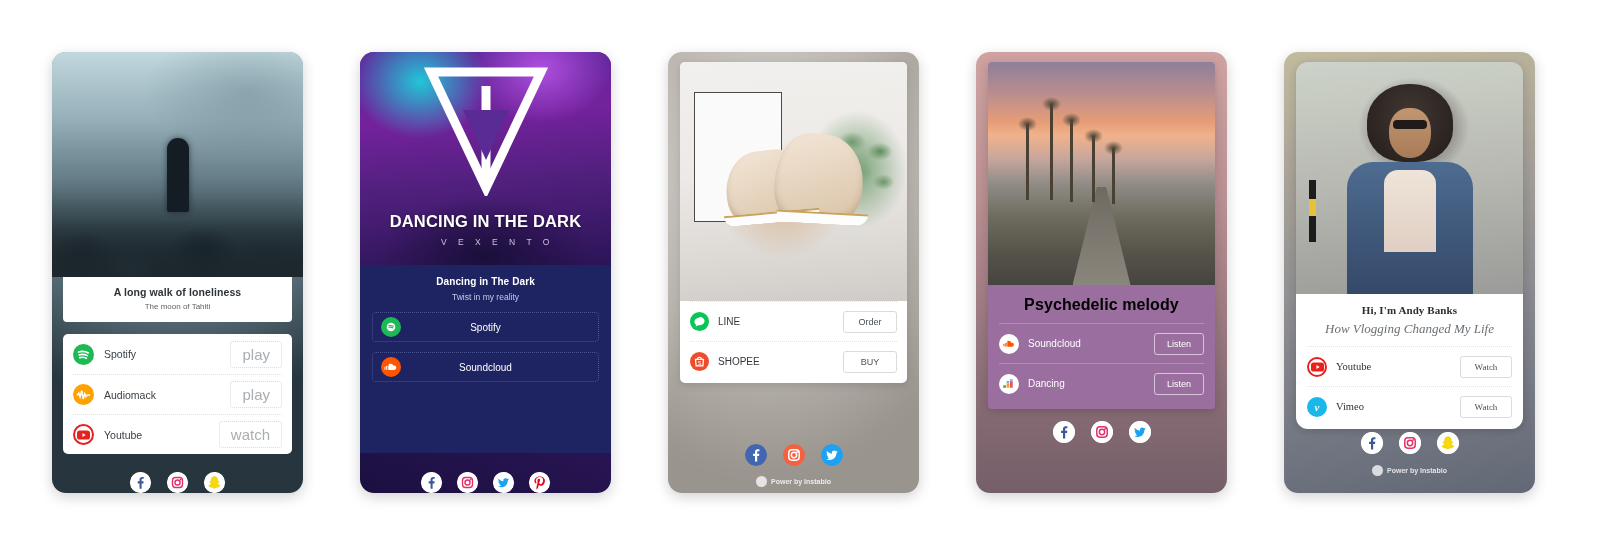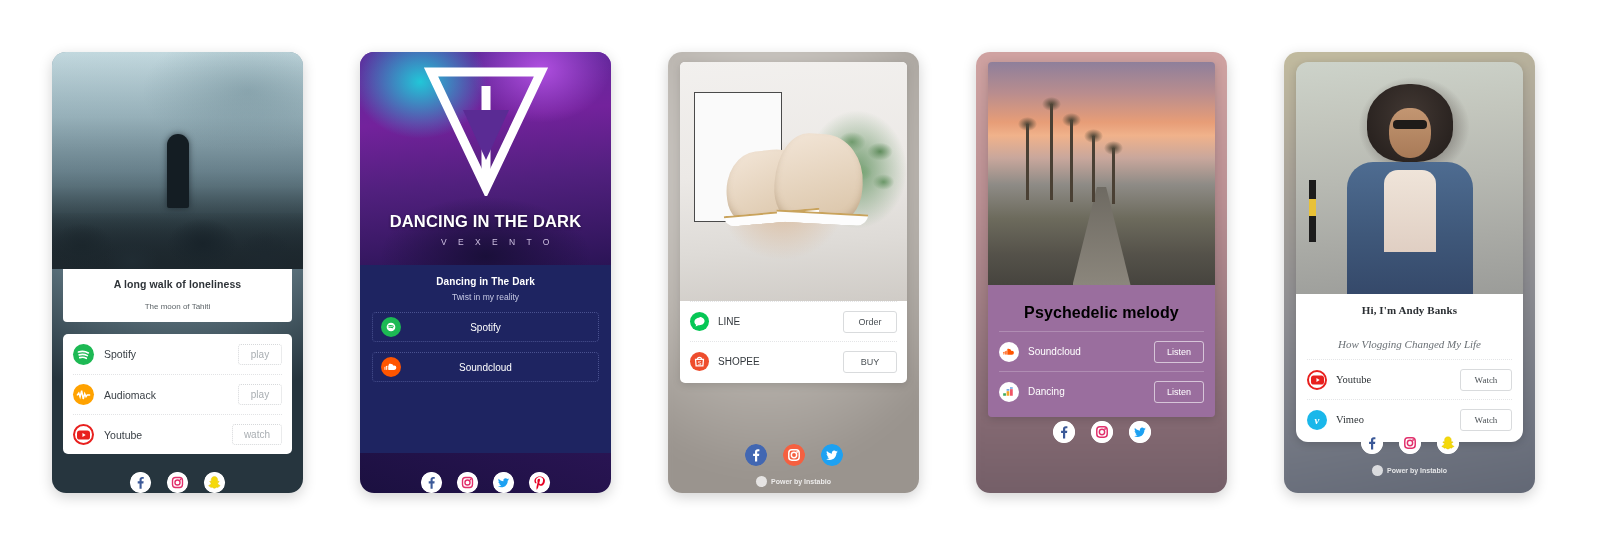--- a/index.html
+++ b/index.html
@@ -116,32 +116,32 @@
       radial-gradient(ellipse 20% 65% at 60% 55%, #18232a 0%, rgba(24,35,42,0) 70%),
       radial-gradient(ellipse 16% 60% at 85% 75%, #1d282f 0%, rgba(29,40,47,0) 70%),
       linear-gradient(180deg, rgba(40,56,64,.1), #1d272d);
   }
   #card1 .tb {
     background: #fff; margin: 0 11px;
     padding: 9px 6px 11px;
     border-radius: 0 0 4px 4px;
   }
   #card1 .tb .t { font-size: 10.5px; color: #2e3338; }
-  #card1 .tb .s { font-size: 8px; color: #5d6468; margin-top: 12px; }
+  #card1 .tb .s { font-size: 8px; color: #5d6468; margin-top: 4px; }
   #card1 .links {
     background: #fff; margin: 12px 11px 0;
     border-radius: 5px; padding: 0 10px;
   }
   #card1 .linkrow { height: 40px; }
   #card1 .linkrow + .linkrow { border-top: 1px dotted #e2e3e5; }
   #card1 .ico { width: 21px; height: 21px; margin-right: 10px; }
   #card1 .lbl { font-size: 10.5px; color: #3b4147; }
   #card1 .pill {
     border: 1px dotted #d6d8da; color: #a9aeb2;
-    font-size: 10px; padding: 4px 11px; min-width: 44px;
+    font-size: 15px; padding: 4px 11px; min-width: 44px;
   }
   #card1 .social { margin-top: 18px; gap: 16px; }
   #card1 .social .sbtn { width: 21px; height: 21px; background:#fff; }
 
   
   #card2 .bg {
     background-image:
       linear-gradient(200deg, #7a2bb5 0%, #3d1a6e 40%, #1b1040 100%);
   }
   #card2 .hero {
@@ -276,21 +276,21 @@
   #card4 .hero .palm {
     position: absolute; width: 3px; background: #4a4034;
   }
   #card4 .hero .palm::before {
     content:""; position:absolute; top:-7px; left:-8px;
     width: 19px; height: 14px; border-radius: 50%;
     background: radial-gradient(ellipse at 50% 50%, #4e4536 0%, rgba(78,69,54,0) 72%);
   }
   #card4 .panel {
     background: #9a6e9e;
-    padding: 19px 0 6px;
+    padding: 11px 0 6px;
   }
   #card4 .links { margin-top: 9px; padding: 0 11px; }
   #card4 .linkrow { height: 40px; border-top: 1px solid rgba(255,255,255,.22); }
   #card4 .ico { width: 20px; height: 20px; margin-right: 9px; background:#fff; }
   #card4 .lbl { font-size: 10px; color: #fff; }
   #card4 .pill {
     border: 1px solid rgba(255,255,255,.6); color: #fff;
     font-size: 9px; padding: 5px 12px; min-width: 50px;
   }
   #card4 .social { gap: 16px; }
@@ -339,21 +339,21 @@
     width: 52px; height: 82px; border-radius: 14px 14px 0 0;
     background: linear-gradient(180deg,#efe4d9,#e0cfc3);
   }
   #card5 .hero .post {
     position: absolute; left: 13px; top: 118px;
     width: 7px; height: 62px;
     background: linear-gradient(180deg,#1c1c1c 0%,#1c1c1c 30%,#e8c137 30%,#e8c137 58%,#1c1c1c 58%,#1c1c1c 100%);
   }
   #card5 .tb { padding: 10px 8px 9px; background:#fff; }
   #card5 .tb .t { font-size: 11px; color: #2b2f33; font-family: "Liberation Serif", serif; }
-  #card5 .tb .s { font-size: 11px; color: #6a7075; margin-top: 22px; font-family: "Liberation Serif", serif; font-style: italic; }
+  #card5 .tb .s { font-size: 13px; color: #6a7075; margin-top: 5px; font-family: "Liberation Serif", serif; font-style: italic; }
   #card5 .links { background:#fff; padding: 0 11px 3px; }
   #card5 .linkrow { height: 40px; border-top: 1px dotted #e4e5e7; }
   #card5 .ico { width: 20px; height: 20px; margin-right: 9px; }
   #card5 .lbl { font-size: 10.5px; color: #2f3438; font-family: "Liberation Serif", serif; }
   #card5 .pill {
     border: 1px solid #d9dbdd; color: #4a5055;
     font-size: 9px; padding: 5px 12px; min-width: 52px;
     font-family: "Liberation Serif", serif;
   }
   #card5 .social { gap: 16px; }

